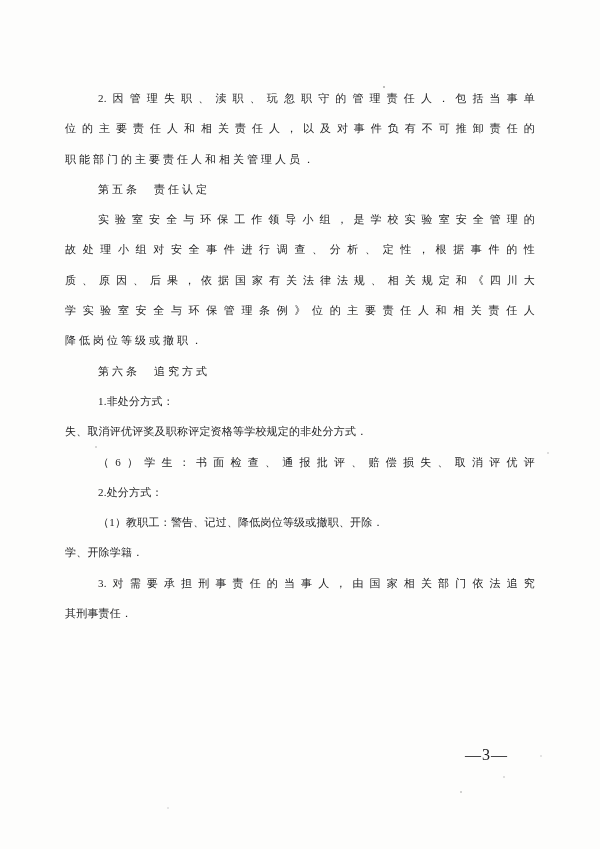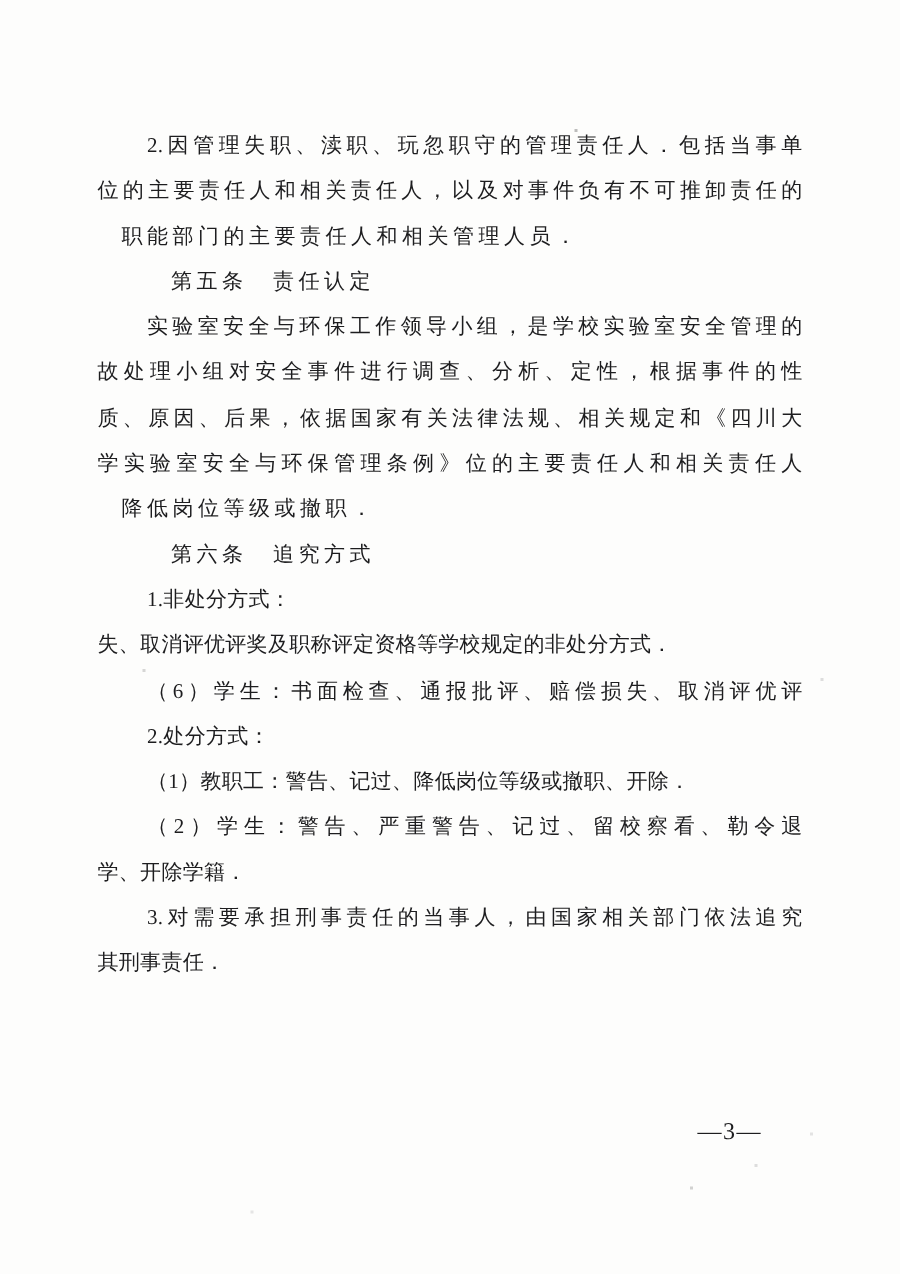--- a/index.html
+++ b/index.html
@@ -18,35 +18,34 @@
   }
   .content {
     position: absolute;
     left: 65px;
     top: 83px;
     width: 470px;
   }
   .line {
     height: 30.3px;
     line-height: 30.3px;
-    font-size: 14px;
+    font-size: 11px;
     letter-spacing: 0.2px;
     white-space: normal;
   }
   .line.indent {
     padding-left: 33px;
   }
   .line.justify {
     text-align: justify;
     text-align-last: justify;
     text-justify: inter-character;
   }
   .line.loose {
     letter-spacing: 3px;
-    margin-left: 16px;
   }
   .page-number {
     position: absolute;
     top: 744px;
     right: 92px;
     height: 22px;
     line-height: 22px;
     font-size: 16px;
     letter-spacing: 1px;
     color: #1d1d1f;
@@ -83,20 +82,19 @@
       <div class="line justify">故处理小组对安全事件进行调查、分析、定性，根据事件的性</div>
       <div class="line justify">质、原因、后果，依据国家有关法律法规、相关规定和《四川大</div>
       <div class="line justify">学实验室安全与环保管理条例》位的主要责任人和相关责任人</div>
       <div class="line loose">降低岗位等级或撤职．</div>
       <div class="line indent loose">第六条　追究方式</div>
       <div class="line indent">1.非处分方式：</div>
       <div class="line">失、取消评优评奖及职称评定资格等学校规定的非处分方式．</div>
       <div class="line indent justify">（6）学生：书面检查、通报批评、赔偿损失、取消评优评</div>
       <div class="line indent">2.处分方式：</div>
       <div class="line indent">（1）教职工：警告、记过、降低岗位等级或撤职、开除．</div>
-      <div class="line indent justify">（2）学生：警告、严重警告、记过、留校察看、勒令退</div>
       <div class="line">学、开除学籍．</div>
       <div class="line indent justify">3.对需要承担刑事责任的当事人，由国家相关部门依法追究</div>
       <div class="line">其刑事责任．</div>
     </div>
   <div class="page-number">—3—</div>
   <div class="speckles"></div>
 </div>
 
 </body></html>

